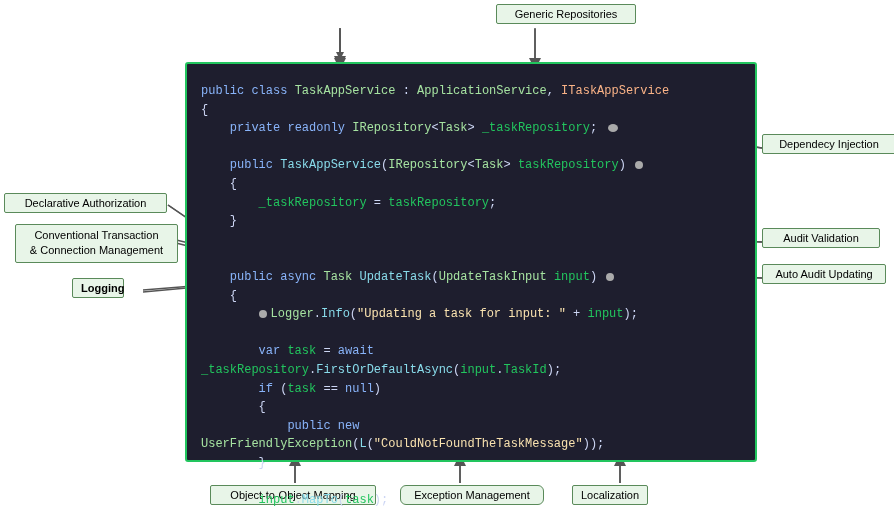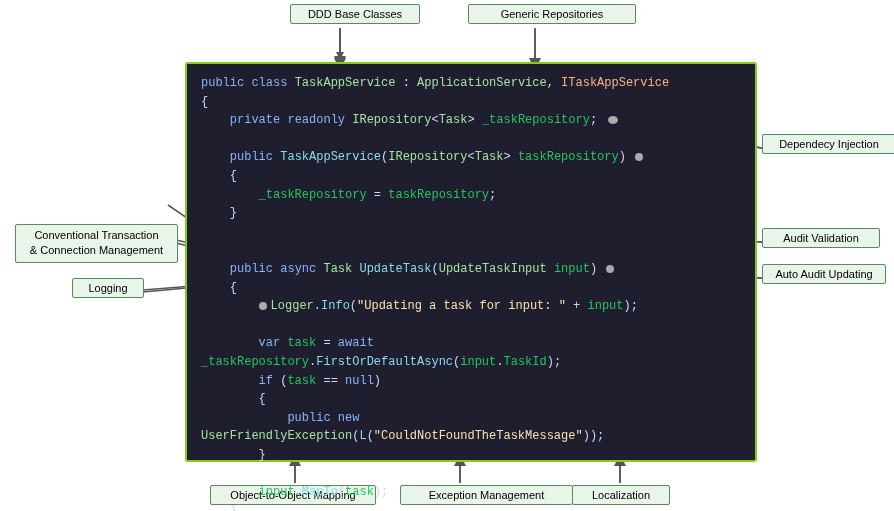--- a/index.html
+++ b/index.html
@@ -32,24 +32,24 @@
       font-family: Arial, sans-serif;
       font-size: 11px;
       font-weight: normal;
       color: #000;
       border-radius: 2px;
       text-align: center;
       white-space: nowrap;
     }
     .code-box {
       position: absolute;
-      border: 2px solid #84cc16;
+      border: 2px solid #22c55e;
       background: #1e1e2e;
       color: #cdd6f4;
-      padding: 10px 14px;
+      padding: 18px 14px;
       font-family: 'Courier New', Courier, monospace;
       font-size: 12px;
       line-height: 1.55;
       border-radius: 3px;
     }
     .kw { color: #89b4fa; }
     .type { color: #a6e3a1; }
     .str { color: #f9e2af; }
     .attr { color: #cba6f7; }
     .method { color: #89dceb; }
@@ -111,40 +111,40 @@
 
     <line x1="143" y1="292" x2="241" y2="283" stroke="#555" stroke-width="1.5" marker-end="url(#arrow)"></line>
 
     <line x1="295" y1="483" x2="295" y2="460" stroke="#555" stroke-width="1.5" marker-end="url(#arrow)"></line>
 
     <line x1="460" y1="483" x2="460" y2="460" stroke="#555" stroke-width="1.5" marker-end="url(#arrow)"></line>
 
     <line x1="620" y1="483" x2="620" y2="460" stroke="#555" stroke-width="1.5" marker-end="url(#arrow)"></line>
   </svg>
 
-  <div class="label-box" style="left:290px; top:4px; width:130px;">DDD Base Classes</div>
 
-  <div class="label-box" style="left:468px; top:4px; width:168px;">Generic Repositories</div>
+  <div class="label-box" style="left:496px; top:4px; width:140px;">Generic Repositories</div>
 
   <div class="label-box" style="left:762px; top:134px; width:134px;">Dependecy Injection</div>
 
   <div class="label-box" style="left:762px; top:228px; width:118px;">Audit Validation</div>
 
   <div class="label-box" style="left:762px; top:264px; width:124px;">Auto Audit Updating</div>
 
+  <div class="label-box" style="left:4px; top:193px; width:163px;">Declarative Authorization</div>
 
   <div class="label-box" style="left:4px; top:224px; width:163px; white-space:normal; text-align:center; line-height:1.4;margin-left:11px;">Conventional Transaction<br>&amp; Connection Management</div>
 
-  <div class="label-box" style="left:72px; top:278px; width:72px;">Logging</div>
+  <div class="label-box" style="left:72px; top:278px; width:52px;font-weight:bold;">Logging</div>
 
   <div class="label-box" style="left:210px; top:485px; width:166px;">Object-to-Object Mapping</div>
 
-  <div class="label-box" style="left:400px; top:485px; width:173px;">Exception Management</div>
+  <div class="label-box" style="left:400px; top:485px; width:144px;border-radius:6px;">Exception Management</div>
 
-  <div class="label-box" style="left:572px; top:485px; width:98px;">Localization</div>
+  <div class="label-box" style="left:572px; top:485px; width:76px;">Localization</div>
 
   <div class="code-box" style="left:185px; top:62px; width:572px; height:400px;">
     <span class="kw">public</span> <span class="kw">class</span> <span class="type">TaskAppService</span> <span class="punct">:</span> <span class="type">ApplicationService</span><span class="punct">,</span> <span class="iface">ITaskAppService</span><br>
     <span class="punct">{</span><br>
     &nbsp;&nbsp;&nbsp;&nbsp;<span class="kw">private</span> <span class="kw">readonly</span> <span class="type">IRepository</span><span class="punct">&lt;</span><span class="type">Task</span><span class="punct">&gt;</span> <span class="var">_taskRepository</span><span class="punct">;</span> <span style="display:inline-block;width:10px;height:8px;background:#aaa;border-radius:50%;vertical-align:middle;margin-left:4px;"></span><br>
     <br>
     &nbsp;&nbsp;&nbsp;&nbsp;<span class="kw">public</span> <span class="method">TaskAppService</span><span class="punct">(</span><span class="type">IRepository</span><span class="punct">&lt;</span><span class="type">Task</span><span class="punct">&gt;</span> <span class="var">taskRepository</span><span class="punct">)</span> <span style="display:inline-block;width:8px;height:8px;background:#aaa;border-radius:50%;vertical-align:middle;margin-left:2px;"></span><br>
     &nbsp;&nbsp;&nbsp;&nbsp;<span class="punct">{</span><br>
     &nbsp;&nbsp;&nbsp;&nbsp;&nbsp;&nbsp;&nbsp;&nbsp;<span class="var">_taskRepository</span> <span class="punct">=</span> <span class="var">taskRepository</span><span class="punct">;</span><br>
     &nbsp;&nbsp;&nbsp;&nbsp;<span class="punct">}</span><br>

